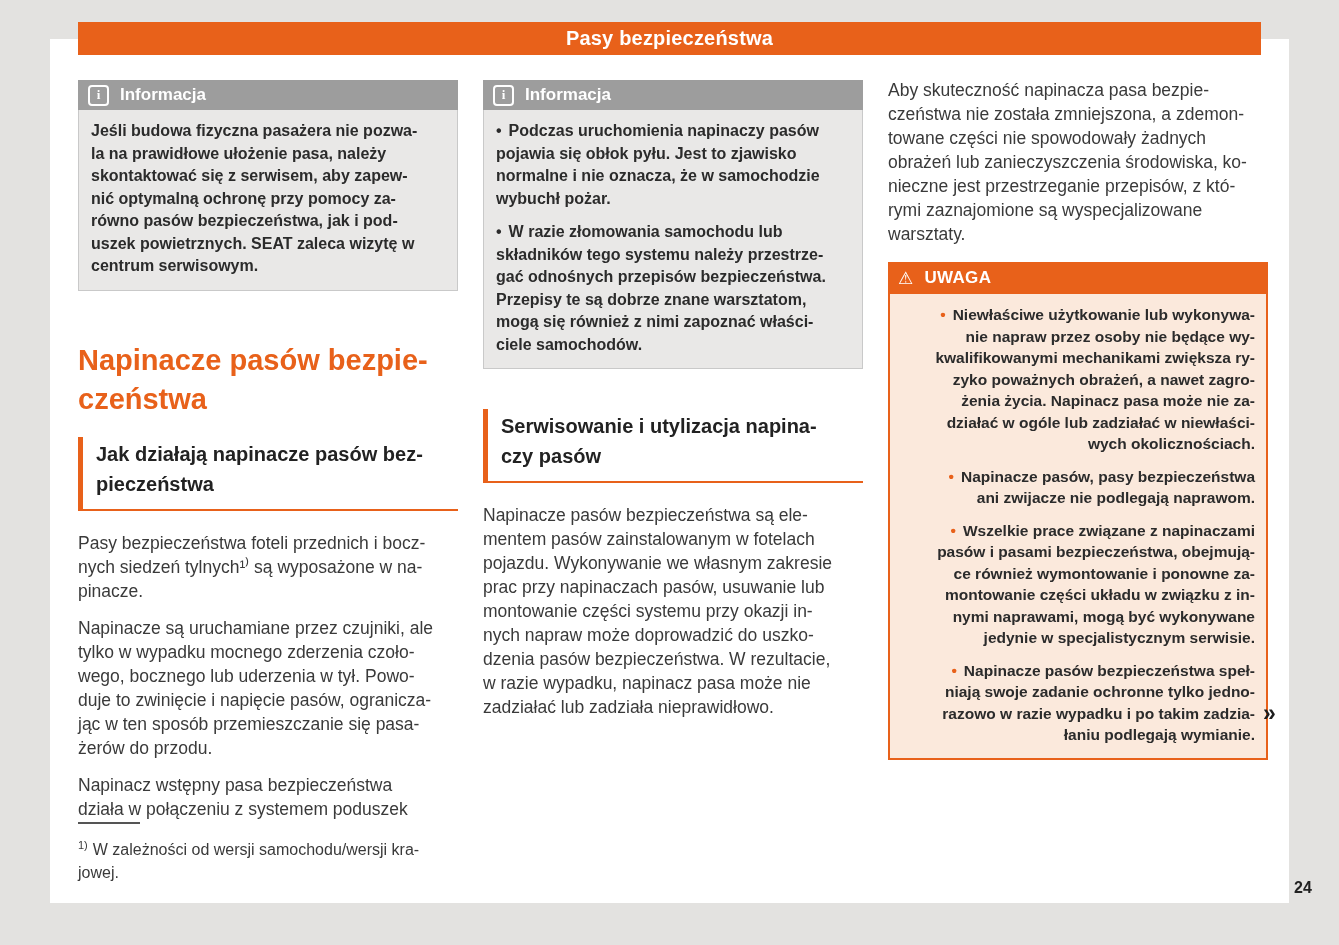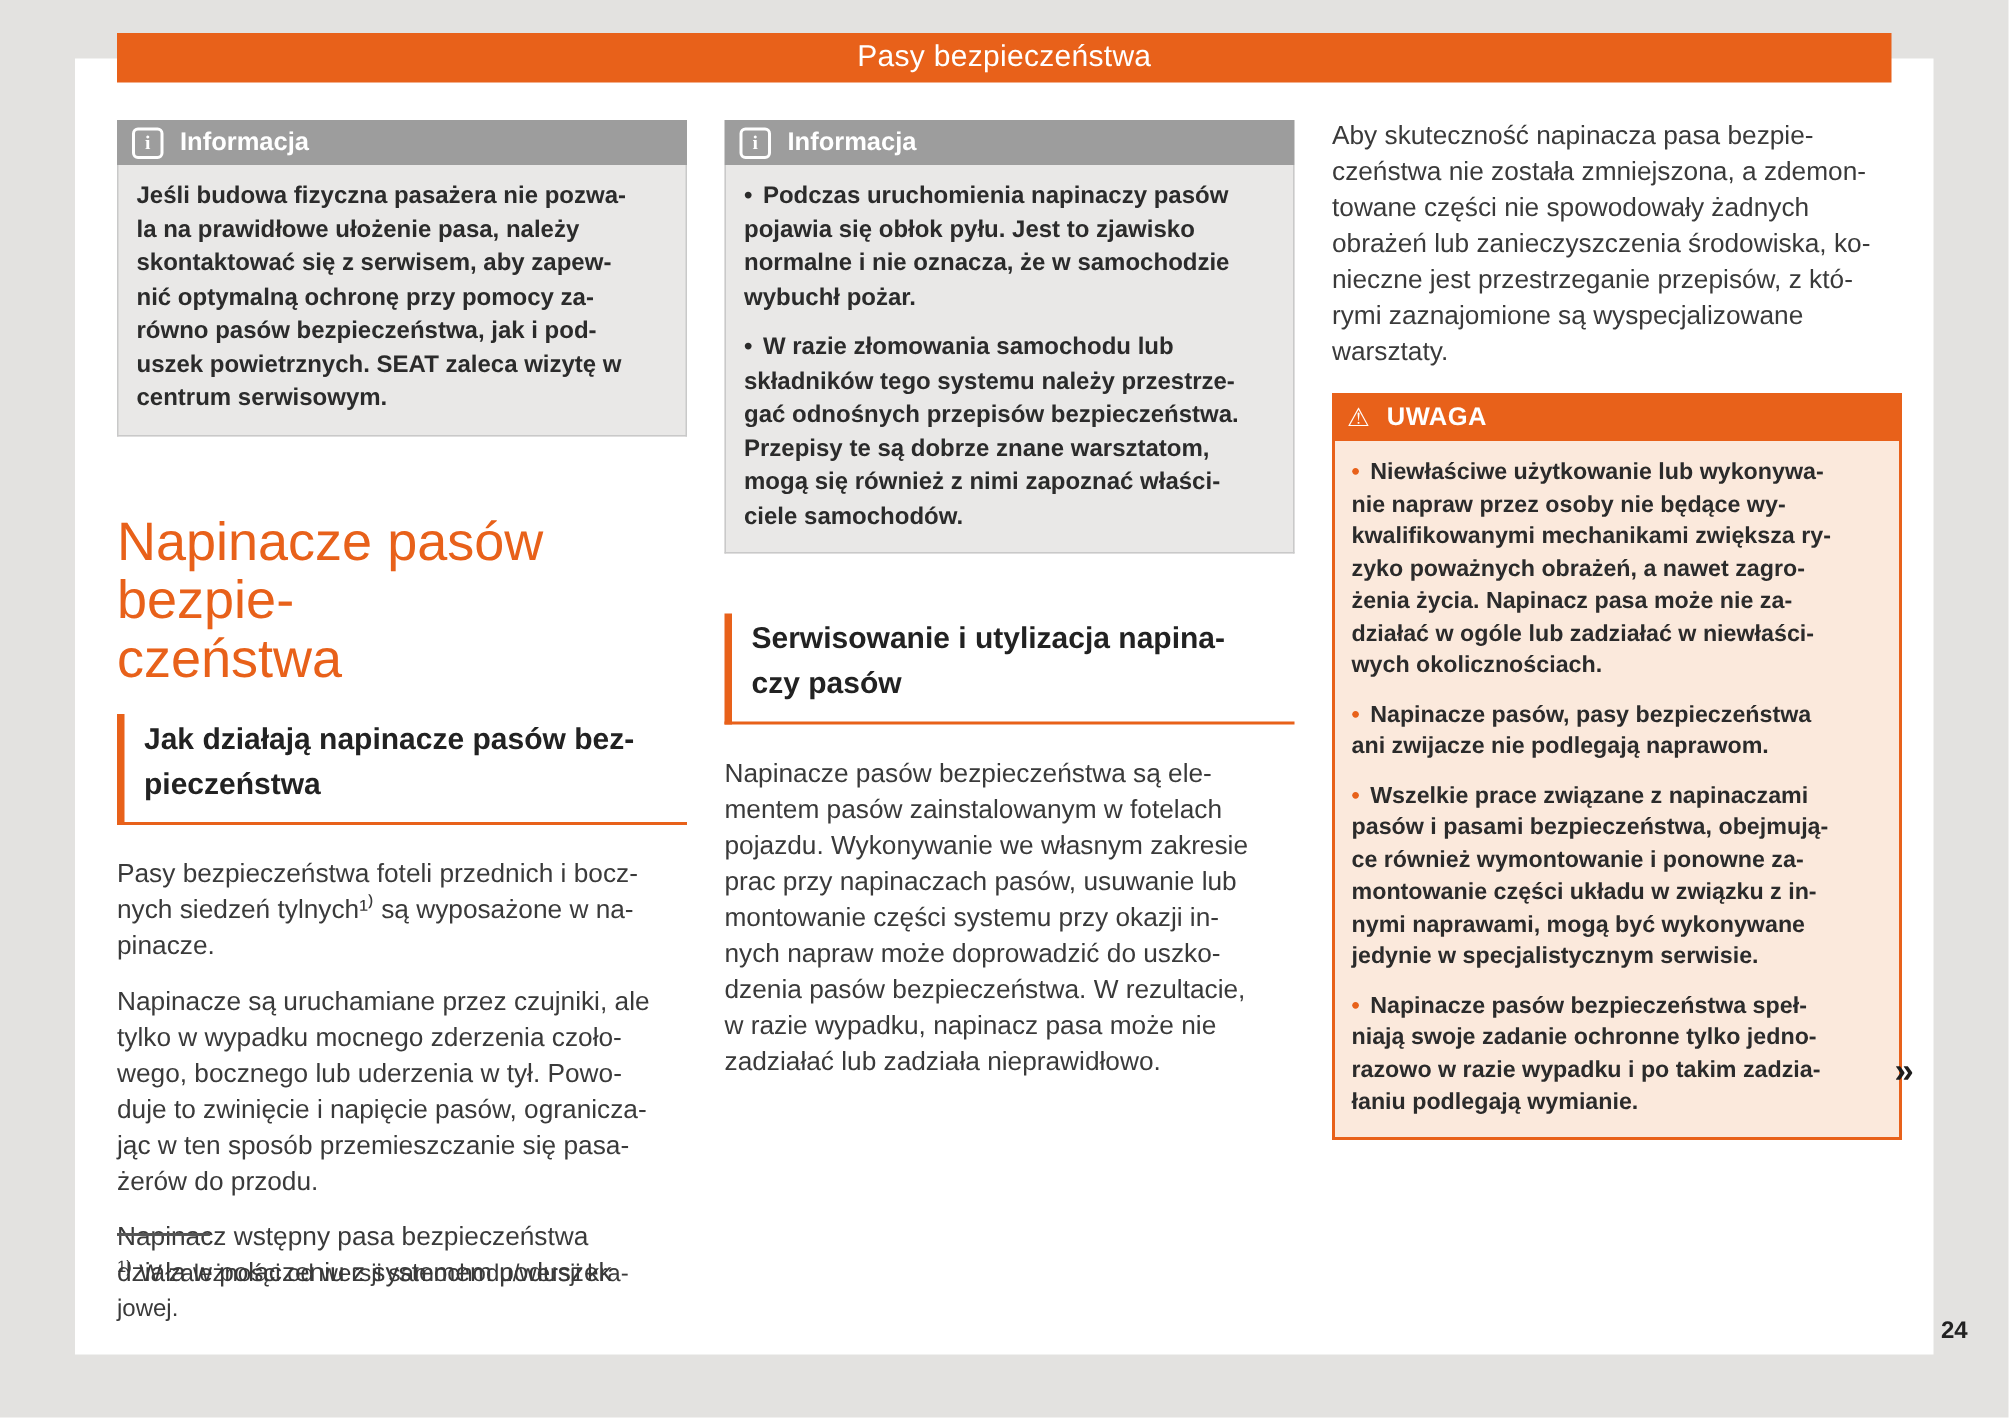--- a/index.html
+++ b/index.html
@@ -11,21 +11,21 @@
     -webkit-font-smoothing:antialiased;
   }
   .page{
     position:absolute;left:50px;top:39px;width:1239px;height:864px;
     background:#ffffff;
   }
   .header-bar{
     position:absolute;left:78px;top:22px;width:1183px;height:33px;
     background:#e8611a;color:#fff;
     display:flex;align-items:center;justify-content:center;
-    font-size:20px;font-weight:400;letter-spacing:.2px;
+    font-size:20px;font-weight:700;letter-spacing:.2px;
   }
   .col{position:absolute;top:78px;width:380px;font-size:17.5px;line-height:24px;color:#3a3a3a;}
   .col-left{left:78px;}
   .col-mid{left:483px;}
   .col-right{left:888px;}
   .pre{white-space:pre-line;}
   p.body-par{margin:0 0 13px 0;}
 
   
   .note-box{margin:2px 0 0 0;}
@@ -53,29 +53,29 @@
     background:#e8611a;color:#fff;height:32px;
     display:flex;align-items:center;gap:11px;padding:0 10px;
     font-size:17px;font-weight:700;letter-spacing:.3px;
   }
   .warn-glyph{font-size:17px;font-weight:400;line-height:1;}
   .warn-body{
     background:#fbe9dc;border:2px solid #e8611a;border-top:none;
     padding:10px 11px 12px 11px;
     font-size:15.5px;line-height:21.5px;font-weight:700;color:#2b2b2b;
   }
-  .warn-body p{margin:0 0 11px 0;}
+  .warn-body p{margin:0 0 11px 0;text-align:right;}
   .warn-body p:last-child{margin-bottom:0;}
   .dot-orange{color:#e8611a;margin-right:7px;}
   .dot-dark{color:#2b2b2b;margin-right:7px;}
 
   
   .chapter-heading{
     margin:50px 0 0 0;
-    color:#e8611a;font-size:36px;line-height:39px;font-weight:400;
+    color:#e8611a;font-size:29px;line-height:39px;font-weight:700;
     white-space:pre-line;
   }
   .section-heading{
     margin:18px 0 20px 0;
     border-left:5px solid #e8611a;border-bottom:2px solid #e8611a;
     padding:2px 0 10px 13px;
     color:#222;font-size:20px;line-height:30px;font-weight:700;
     white-space:pre-line;
   }
 

